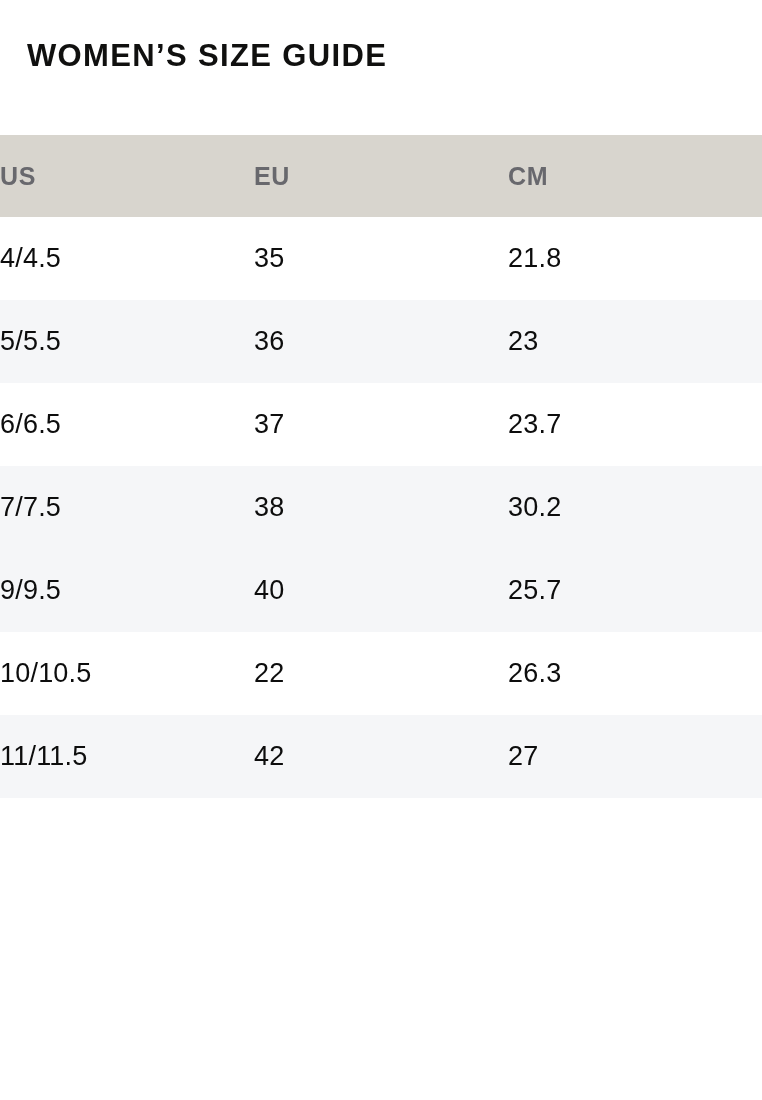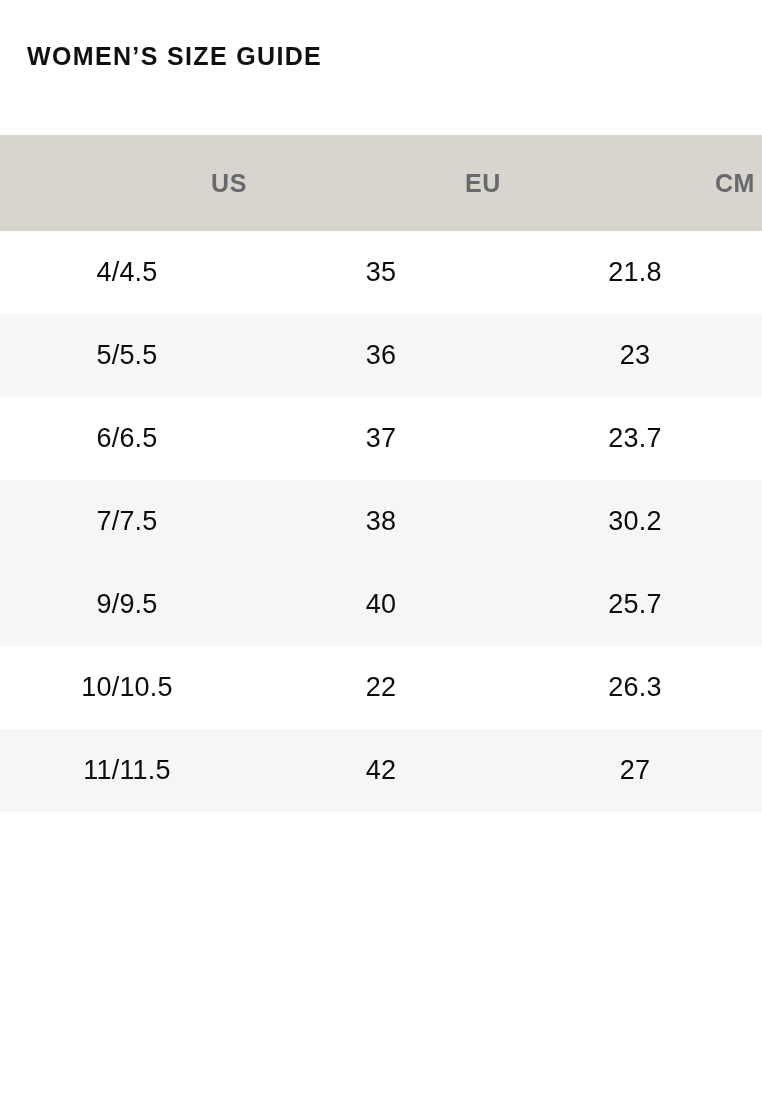--- a/index.html
+++ b/index.html
@@ -23,21 +23,21 @@
     background: #ffffff;
     box-sizing: border-box;
   }
 
   .page-title {
     position: absolute;
     left: 27px;
     top: 38px;
     margin: 0;
     font-family: "Liberation Sans", sans-serif;
-    font-size: 25px;
+    font-size: 31px;
     font-weight: 700;
     letter-spacing: 1.35px;
     color: #10100f;
     line-height: 36px;
     white-space: nowrap;
   }
 
   .size-table {
     position: absolute;
     left: 0;
@@ -52,31 +52,30 @@
   }
 
   .size-table thead th {
     height: 82px;
     background: #d8d5ce;
     color: #68686d;
     font-family: "Liberation Sans", sans-serif;
     font-size: 25px;
     font-weight: 700;
     letter-spacing: 0.6px;
-    text-align: right;
+    text-align: left;
     vertical-align: middle;
-    padding: 7px;
+    padding: 0;
     border: none;
   }
 
   .size-table tbody td {
     height: 83px;
     padding: 0;
     border: none;
-    text-align: center;
     vertical-align: middle;
     font-family: "Liberation Sans", sans-serif;
     font-size: 27px;
     font-weight: 400;
     color: #0d0d0d;
     letter-spacing: 0.2px;
   }
 
   .size-table tbody tr.row-odd td {
     background: #ffffff;

